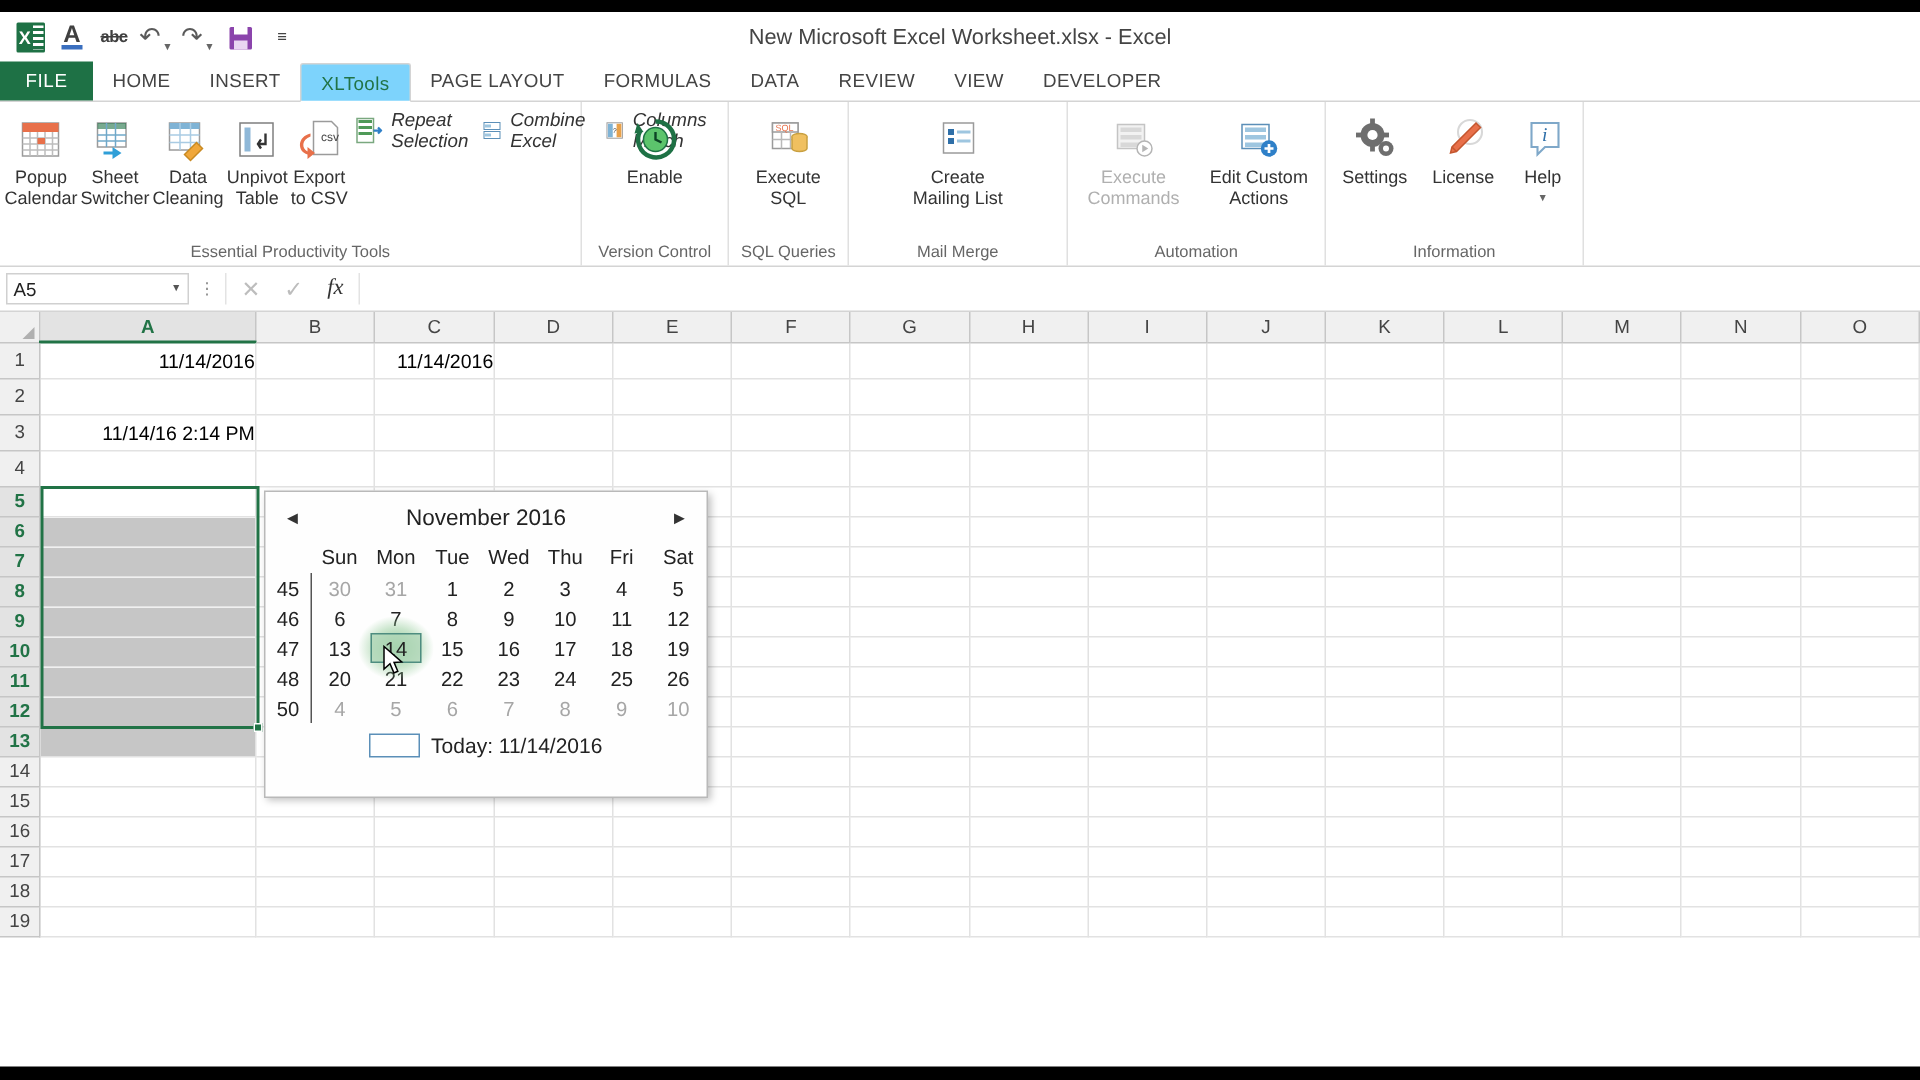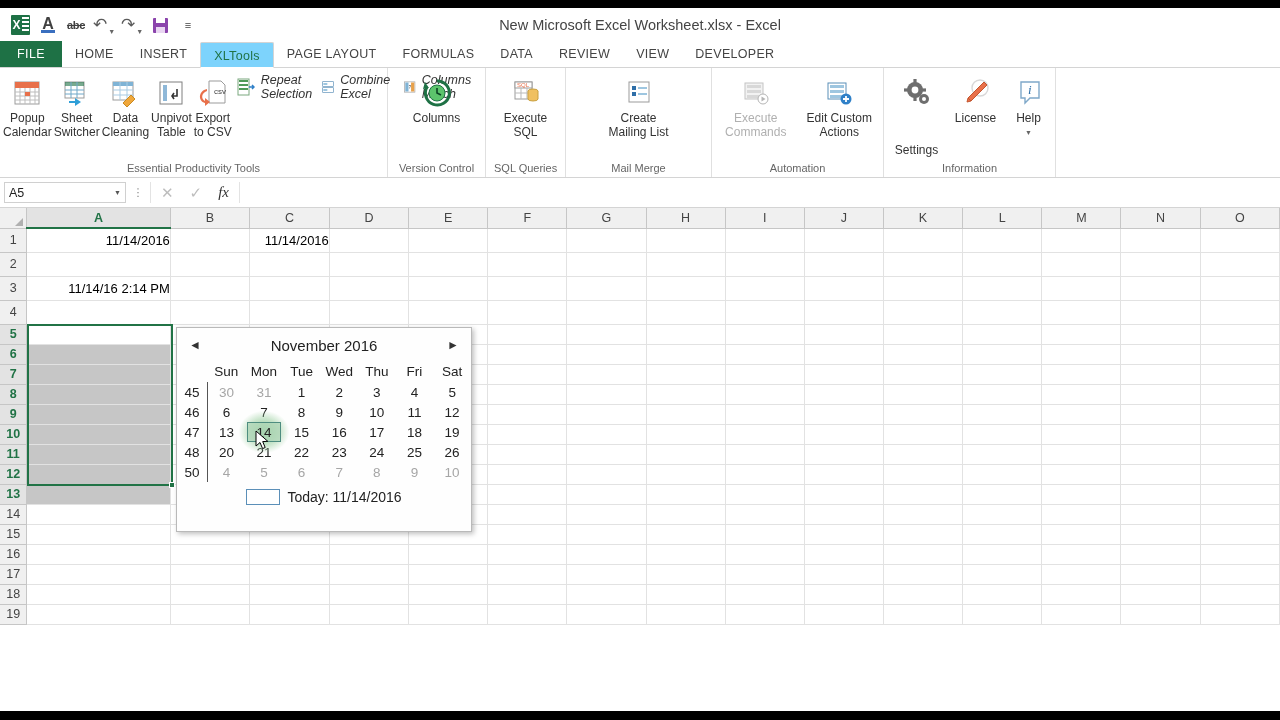--- a/index.html
+++ b/index.html
@@ -467,21 +467,21 @@
       <div class="rgroup-items" style="justify-content:center;">
         <div class="bigbtn">
           <span class="ic">
             <svg width="32" height="32" viewBox="0 0 32 32">
               <path d="M16 4 A12 12 0 1 1 6 10" fill="none" stroke="#1e7145" stroke-width="3"></path>
               <path d="M4 5 L8 11 L2 12 Z" fill="#1e7145"></path>
               <circle cx="16" cy="16" r="8" fill="#5cc46c" stroke="#1e7145"></circle>
               <path d="M16 11 L16 16 L20 18" stroke="#0c4425" stroke-width="1.6" fill="none"></path>
             </svg>
           </span>
-          <span class="lbl">Columns</span>
+          <span class="lbl">Enable</span>
         </div>
       </div>
       <div class="rgroup-label">Version Control</div>
     </div>
 
     <div class="rgroup" style="width:80px;">
       <div class="rgroup-items" style="justify-content:center;">
         <div class="bigbtn">
           <span class="ic">
             <svg width="32" height="32" viewBox="0 0 32 32">
@@ -560,21 +560,21 @@
           </span>
           <span class="lbl">Edit Custom</span>
           <span class="lbl">Actions</span>
         </div>
       </div>
       <div class="rgroup-label">Automation</div>
     </div>
 
     <div class="rgroup" style="width:172px;">
       <div class="rgroup-items" style="justify-content:center;">
-        <div class="bigbtn" style="width:60px;gap:32px;">
+        <div class="bigbtn" style="width:60px;">
           <span class="ic">
             <svg width="32" height="32" viewBox="0 0 32 32">
               <g fill="#6e6e6e">
                 <circle cx="14" cy="13" r="8"></circle>
               </g>
               <circle cx="14" cy="13" r="3.4" fill="#fff"></circle>
               <g fill="#6e6e6e">
                 <rect x="12.4" y="2" width="3.2" height="4"></rect>
                   <rect x="12.4" y="20" width="3.2" height="4"></rect>
                 <rect x="3" y="11.4" width="4" height="3.2"></rect>

